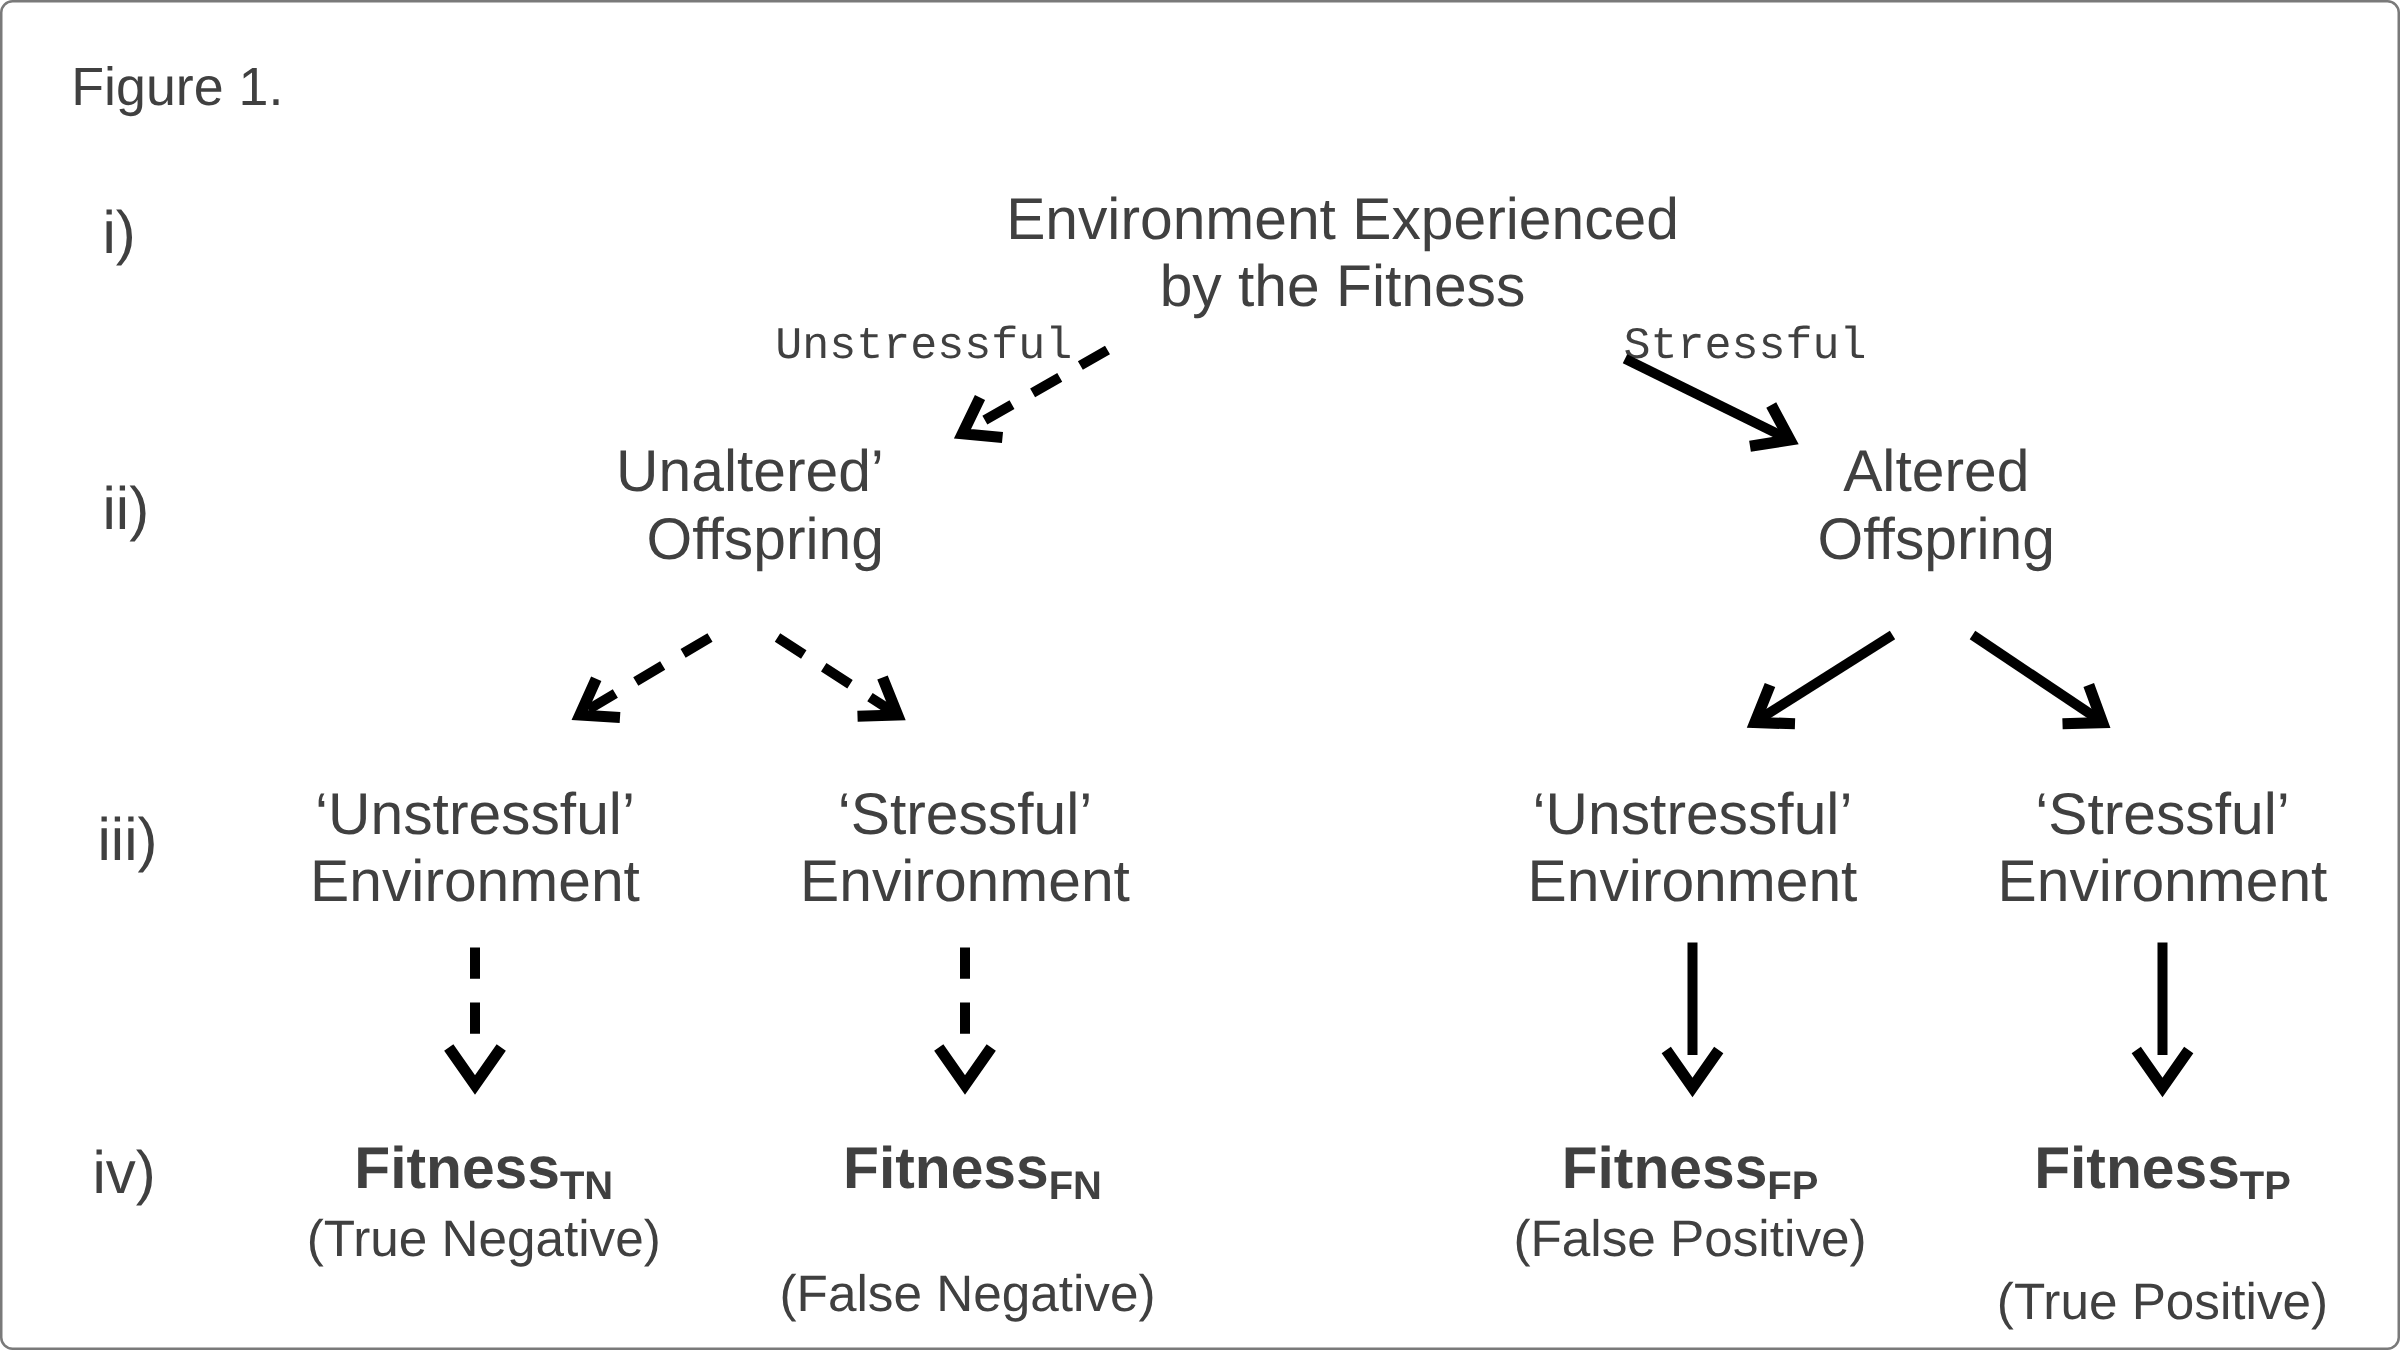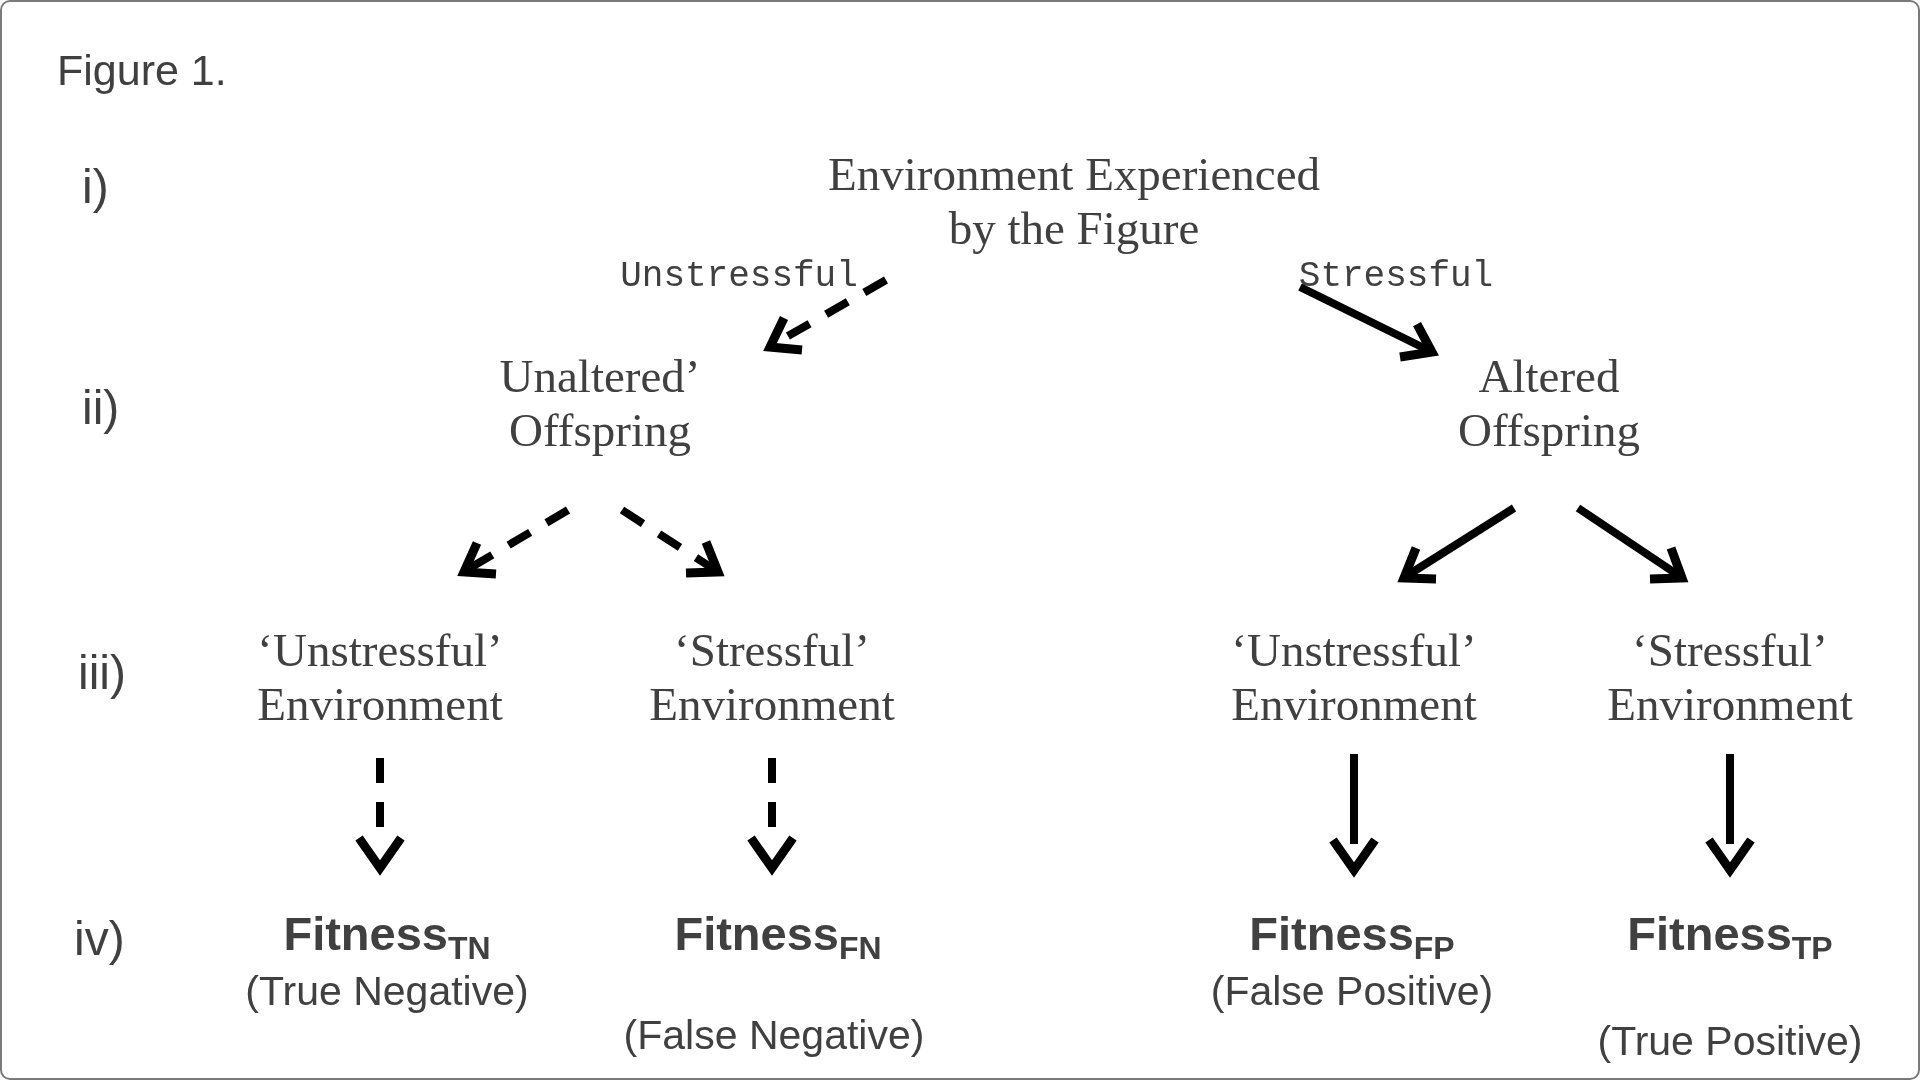--- a/index.html
+++ b/index.html
@@ -12,21 +12,21 @@
     border-radius: 10px;
     box-sizing: border-box;
     font-family: "Liberation Sans", sans-serif;
     color: #404040;
     overflow: hidden;
   }
   .abs { position: absolute; }
   .centered { transform: translateX(-50%); text-align: center; white-space: nowrap; }
   .figure-label { font-size: 43px; }
   .row-label { font-size: 48px; }
-  .node { font-size: 47px; line-height: 1.14; font-family: Liberation Serif, serif; }
+  .node { font-size: 47px; line-height: 1.14; }
   .branch-label { font-size: 36px; font-family: Liberation Mono, monospace; }
   .fitness { font-size: 47px; font-weight: bold; }
   .fitness sub { font-size: 0.68em; vertical-align: -0.28em; letter-spacing: 0; }
   .caption { font-size: 41px; }
   svg.arrows { position: absolute; left: 0; top: 0; pointer-events: none; }
   .shaft { stroke: #000; stroke-width: 8; fill: none; stroke-linecap: butt; }
   .dashed { stroke-dasharray: 25 19; }
   .head { stroke: #000; stroke-width: 9; fill: none; stroke-linejoin: miter; stroke-linecap: butt; }
 </style>
 </head>
@@ -36,27 +36,27 @@
 
   <div class="abs figure-label" style="left:55px; top:44px;">Figure 1.</div>
 
   <div class="abs row-label" style="left:80px; top:157px;">i)</div>
   <div class="abs row-label" style="left:80px; top:378px;">ii)</div>
   <div class="abs row-label" style="left:76px; top:643px;">iii)</div>
   <div class="abs row-label" style="left:72px; top:909px;">iv)</div>
 
   <div class="abs node centered" style="left:1072px; top:146px;">
     <div>Environment Experienced</div>
-    <div>by the Figure</div>
+    <div>by the Fitness</div>
   </div>
 
   <div class="abs branch-label centered" style="left:737px; top:254px;">Unstressful</div>
   <div class="abs branch-label centered" style="left:1394px; top:254px;">Stressful</div>
 
-  <div class="abs node centered" style="left:598px; top:348px;">
+  <div class="abs node centered" style="left:598px; top:348px;text-align:right;">
     <div>Unaltered’</div>
     <div>Offspring</div>
   </div>
   <div class="abs node centered" style="left:1547px; top:348px;">
     <div>Altered</div>
     <div>Offspring</div>
   </div>
 
   <div class="abs node centered" style="left:378px; top:622px;">
     <div>‘Unstressful’</div>

